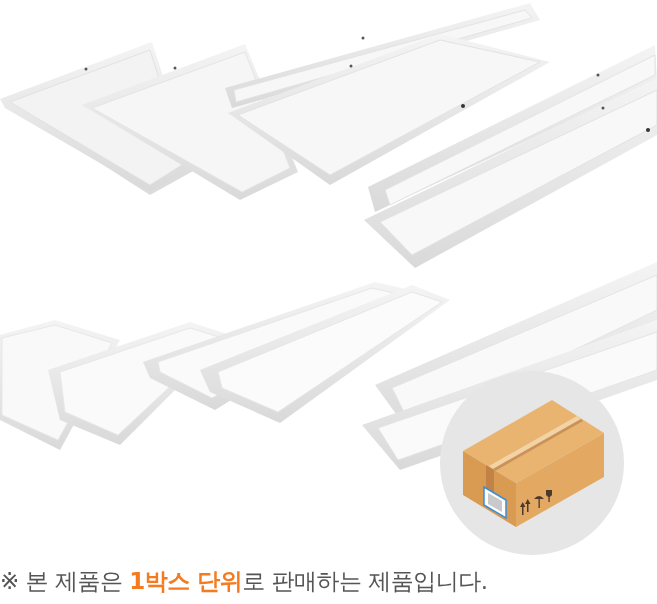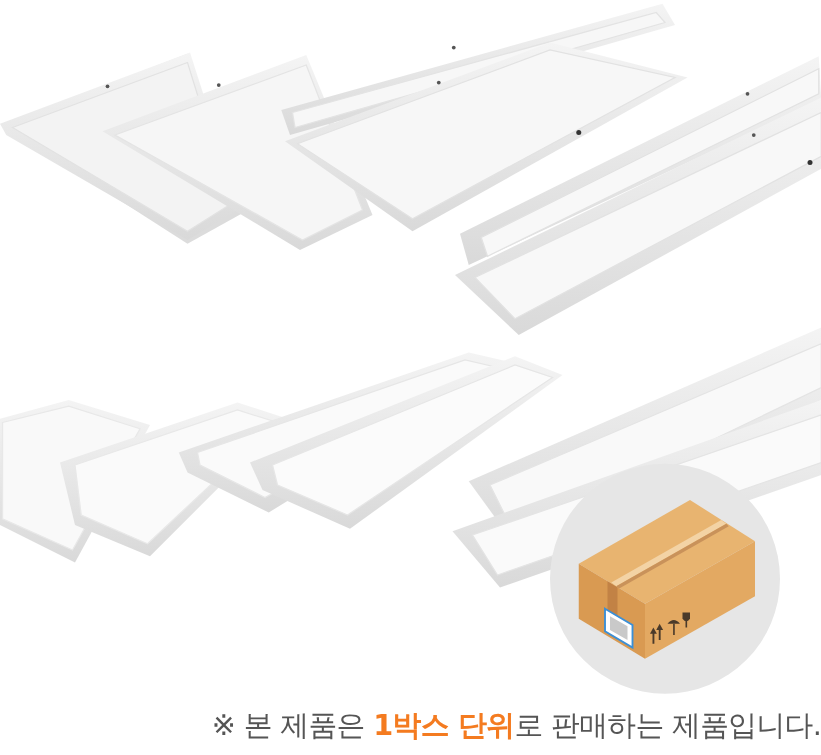--- a/index.html
+++ b/index.html
@@ -1,18 +1,18 @@
 <!DOCTYPE html>
 <html><head>
 <meta charset="utf-8">
 <style>
   html,body{margin:0;padding:0;background:#fff;}
   body{width:657px;height:604px;position:relative;overflow:hidden;font-family:"DejaVu Sans","Liberation Sans",sans-serif;}
   .scene{position:absolute;left:0;top:0;width:657px;height:604px;}
-  .caption{position:absolute;left:0;top:566px;width:657px;text-align:right;font-size:23px;line-height:30px;color:#555;letter-spacing:-0.5px;white-space:nowrap;}
+  .caption{position:absolute;left:0;top:566px;width:657px;text-align:left;font-size:23px;line-height:30px;color:#555;letter-spacing:-0.5px;white-space:nowrap;}
   .caption .hl{color:#f47b20;font-weight:bold;}
 </style>
 </head>
 <body>
 
 <svg class="scene" viewBox="0 0 657 604" width="657" height="604">
   <defs>
     <linearGradient id="frame" x1="0" y1="0" x2="0" y2="1">
       <stop offset="0" stop-color="#f4f4f4"></stop>
       <stop offset="1" stop-color="#d9d9d9"></stop>

